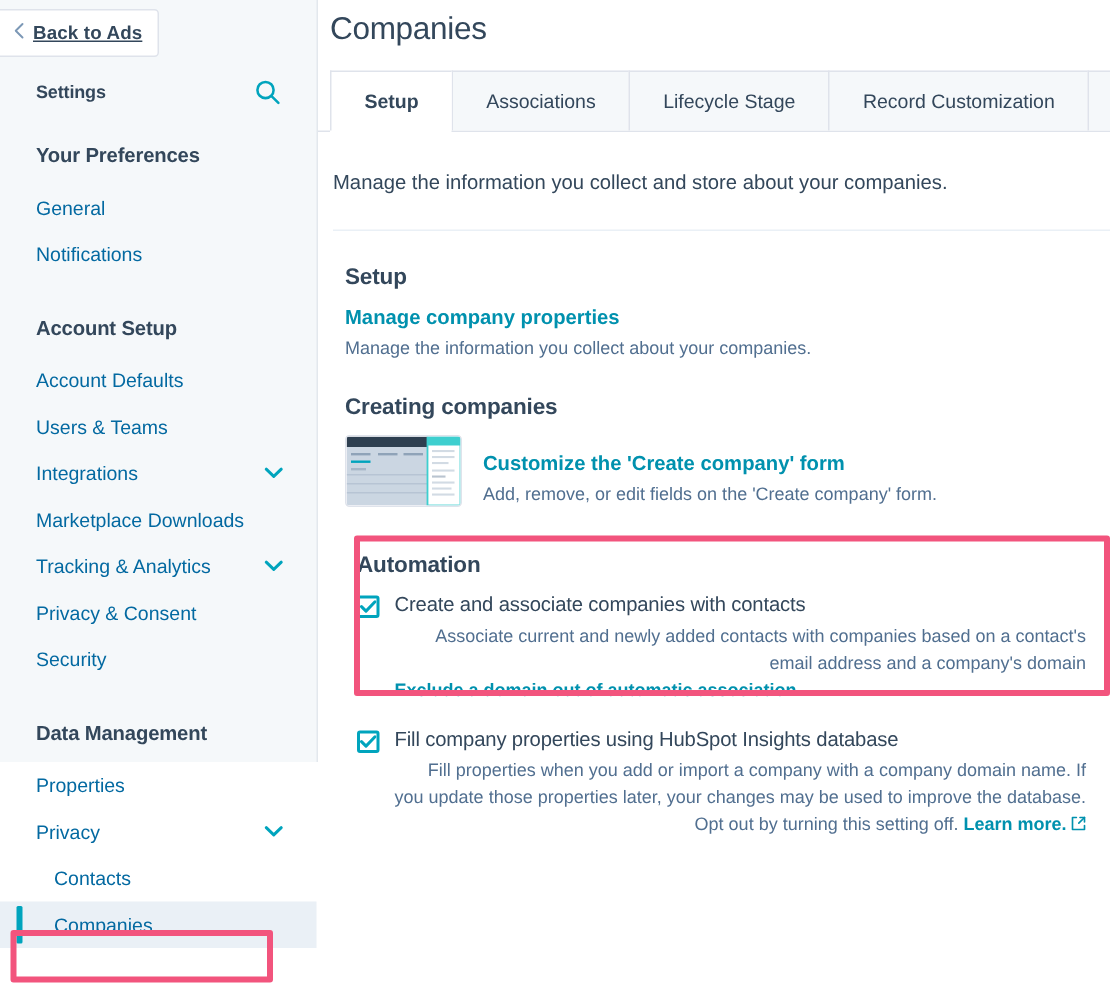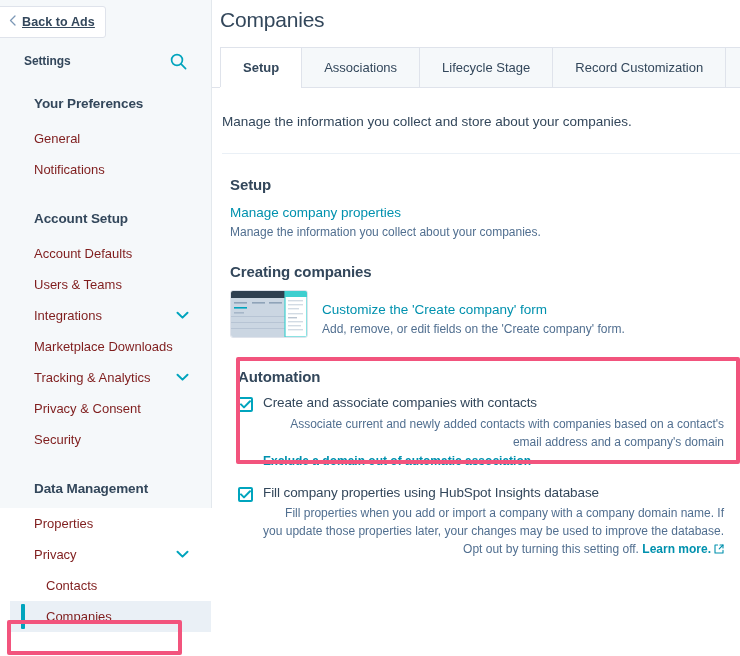--- a/index.html
+++ b/index.html
@@ -45,32 +45,32 @@
     padding: 0 24px 0 24px;
     margin-top: 44px;
     height: 34px;
   }
   .settings-title {
     font-size: 12px; font-weight: bold; color: #33475b;
     letter-spacing: -.1px;
   }
   .search-icon { cursor: pointer; display:flex; }
 
-  .nav { padding: 0 0 0 0; margin-top: 18px; margin-left: 10px; }
+  .nav { padding: 0 0 0 0; margin-top: 18px; }
   .nav-header {
     font-size: 13.5px; font-weight: bold; color: #33475b;
     padding: 0 24px; margin-top: 26px; margin-bottom: 12px;
     letter-spacing: -.1px;
   }
   .nav-header.first { margin-top: 0; }
   .nav-item {
     display: flex; align-items: center; justify-content: space-between;
     padding: 0 22px 0 24px;
     height: 31px;
-    font-size: 13px; color: #7f1d1d;
+    font-size: 13px; color: #0369a1;
     cursor: pointer;
     position: relative;
   }
   .nav-item .lbl { line-height: 1; }
   .nav-item.sub { padding-left: 36px; }
   .nav-item.active {
     background: #eaf0f6;
   }
   .nav-item.active::before {
     content: ""; position: absolute; left: 11px; top: 3px;
@@ -142,21 +142,21 @@
     height: 1px; background: #eaf0f6;
     margin: 24px 0 0 2px;
     width: 730px;
   }
   .sec-title {
     font-size: 15px; font-weight: bold; color: #33475b;
     margin: 22px 0 10px 10px;
     letter-spacing: -.1px;
   }
   .link {
-    font-size: 13.5px; font-weight: normal; color: #0091ae;
+    font-size: 13.5px; font-weight: bold; color: #0091ae;
     cursor: pointer; display: inline-block;
   }
   .sub-text {
     font-size: 12px; color: #516f90;
     margin-top: 3px; line-height: 1.45;
   }
   .block { margin-left: 10px; }
 
   
   .thumb-row { display: flex; gap: 14px; align-items: flex-end; margin-left: 10px; }

